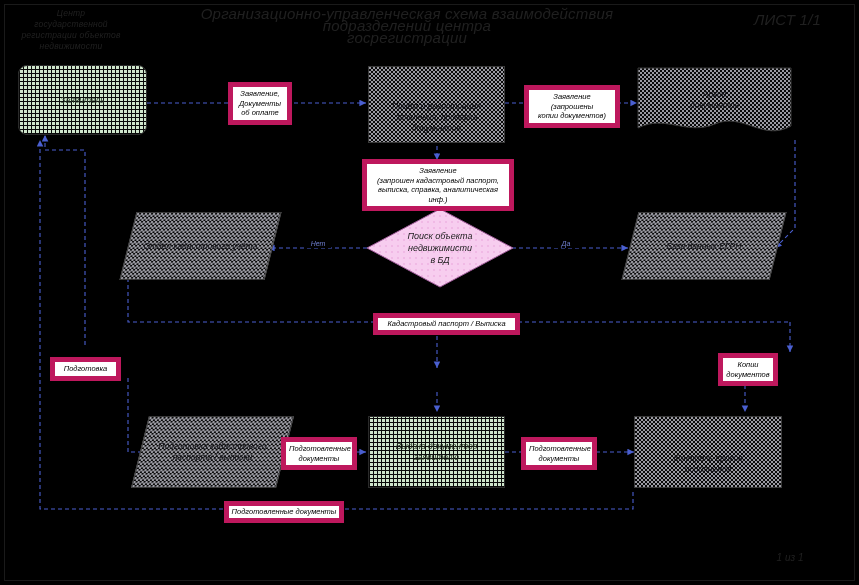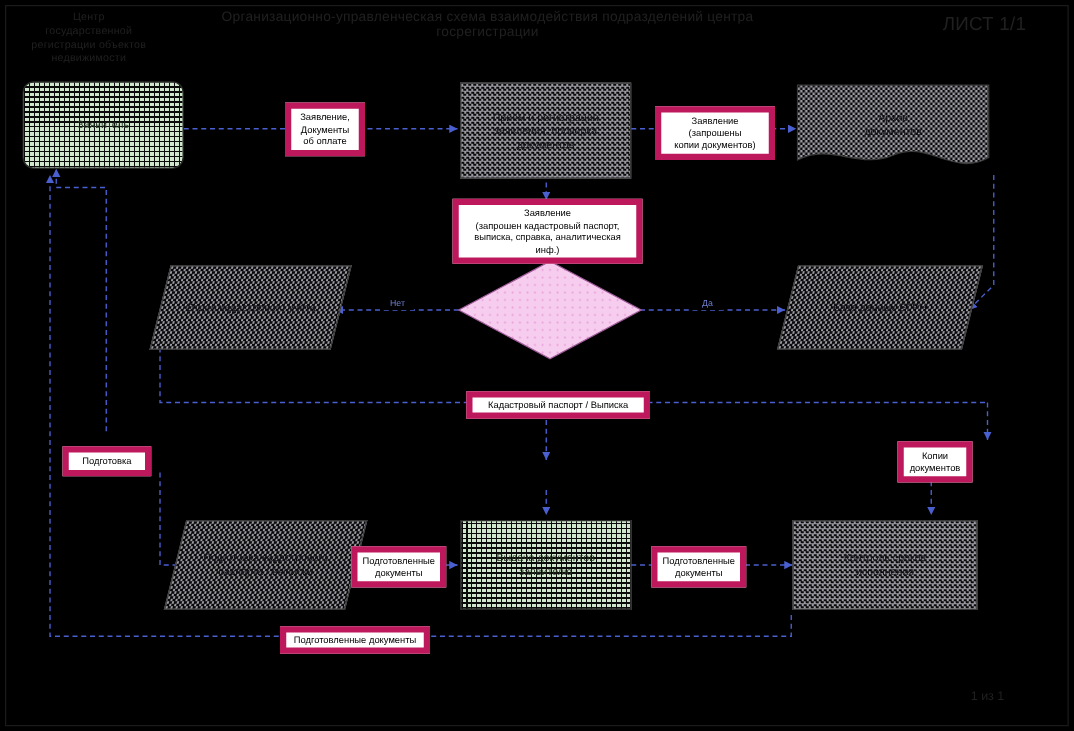--- a/index.html
+++ b/index.html
@@ -1,35 +1,35 @@
 <!DOCTYPE html>
 <html><head>
 <meta charset="utf-8">
 <style>
   html,body{margin:0;padding:0;background:#000;}
   body{
     width:859px;height:585px;position:relative;overflow:hidden;
     font-family:"Liberation Sans","DejaVu Sans",sans-serif;
     background:#000;color:#111;
   }
-  #canvas{position:absolute;left:0;top:0;width:859px;height:585px;}
+  #canvas{position:absolute;left:0;top:0;width:859px;height:585px;font-style:italic;}
 
   
   .frame{
     position:absolute;left:4px;top:4px;width:851px;height:577px;
     border:1px solid #1a1a1a;box-sizing:border-box;pointer-events:none;
   }
 
   
   .hdr{
     position:absolute;color:#202020;font-size:8.5px;line-height:11px;
     text-align:center;letter-spacing:.2px;white-space:pre-line;
   }
   #hdr-left{left:12px;top:8px;width:118px;}
-  #hdr-title{left:170px;top:8px;width:440px;font-size:11px;line-height:12px;}
+  #hdr-title{left:187px;top:8px;width:440px;font-size:15px;line-height:12px;}
   #hdr-right{left:735px;top:14px;width:105px;font-size:15px;text-align:center;}
   #footer-page{position:absolute;left:760px;top:552px;width:60px;
     color:#202020;font-size:10px;text-align:center;}
 
   
   .node{position:absolute;box-sizing:border-box;}
   .node .lbl{
     position:absolute;left:0;right:0;top:50%;transform:translateY(-50%);
     text-align:center;font-size:8.5px;line-height:11px;color:#1c1c1c;
     padding:0 6px;white-space:pre-line;
@@ -46,21 +46,21 @@
   .n-green .lbl{color:#2a3a2a;}
 
   
   .n-check{
     border:1px solid #3a3a3a;
     background-color:#8d8d93;
     background-image:
       repeating-conic-gradient(#090909 0% 25%, #9a9aa2 0% 50%);
     background-size:4px 4px;
   }
-  .n-check .lbl{color:#15151a;}
+  .n-check .lbl{color:#15151a;margin-top:12px;}
 
   
   .n-par{position:absolute;}
   .n-par .skew{
     position:absolute;inset:0;
     transform:skewX(-14deg);
     border:1px solid #3a3a3a;
     background-color:#8d8d93;
     background-image:
       repeating-conic-gradient(#090909 0% 25%, #9a9aa2 0% 50%);
@@ -201,20 +201,23 @@
   <div class="n-diamond" style="left:366px;top:208px;width:148px;height:80px;">
     <svg style="position:absolute;left:0;top:0;width:148px;height:80px;" viewBox="0 0 148 80" preserveAspectRatio="none">
       <defs>
         <pattern id="dots" width="6" height="6" patternUnits="userSpaceOnUse">
           <rect width="6" height="6" fill="#f7cdef"></rect>
           <circle cx="2" cy="2" r="0.8" fill="#e79fd8"></circle>
         </pattern>
       </defs>
       <path d="M74,1 L147,40 L74,79 L1,40 Z" fill="url(#dots)" stroke="#a05c9a" stroke-width="1"></path>
     </svg>
+    <div class="lbl">Поиск объекта
+недвижимисти
+в БД</div>
   </div>
 
   <div class="n-par" style="left:630px;top:212px;width:148px;height:68px;">
     <div class="skew"></div>
     <div class="lbl">База данных ЕГРН</div>
   </div>
 
   <div class="n-par" style="left:140px;top:416px;width:145px;height:72px;">
     <div class="skew"></div>
     <div class="lbl">Подготовка кадастрового

